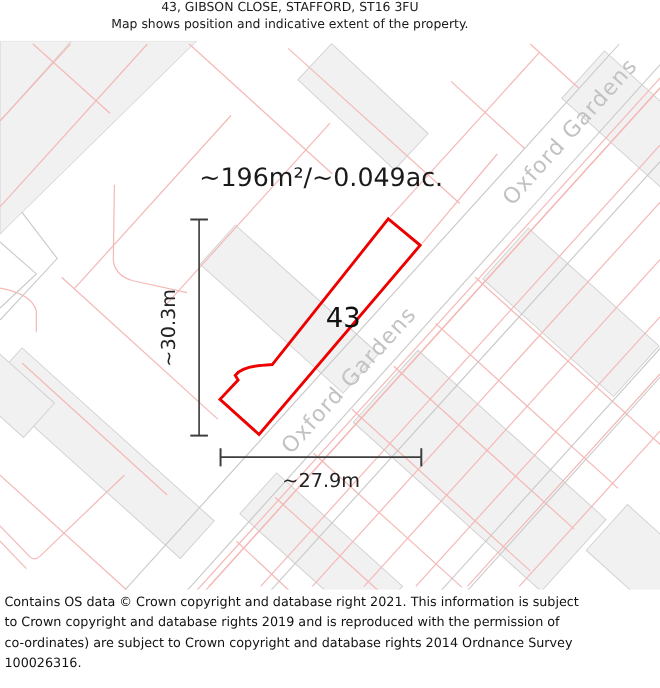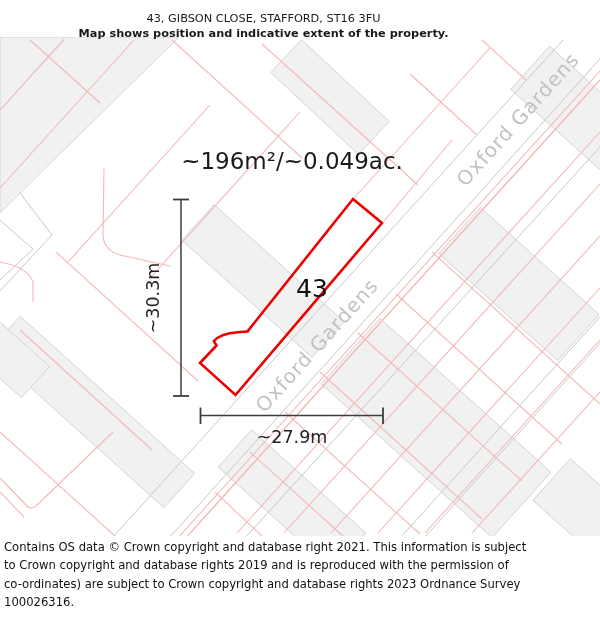--- a/index.html
+++ b/index.html
@@ -8,27 +8,27 @@
     background:#ffffff;
     font-family:"DejaVu Sans","Liberation Sans",sans-serif;
     overflow:hidden;position:relative;
   }
   .page{position:absolute;inset:0;width:600px;height:625px;background:#fff;}
   .map-header{
     position:absolute;top:0;left:0;width:527px;height:37px;
     background:#fff;text-align:center;z-index:3;
   }
   .map-title{
-    margin:0;padding-top:12px;
+    margin:0;padding-top:0;
     font-size:11.3px;line-height:13px;color:#1a1a1a;font-weight:400;
     white-space:nowrap;
   }
   .map-subtitle{
     margin:0;padding-top:2px;
-    font-size:11.3px;line-height:13px;color:#1a1a1a;font-weight:700;
+    font-size:11.3px;line-height:13px;color:#1a1a1a;font-weight:400;
     white-space:nowrap;
   }
   .map-svg{position:absolute;top:37px;left:0;z-index:1;}
   .map-svg text{font-family:"DejaVu Sans","Liberation Sans",sans-serif;}
   .area-label{font-size:23px;fill:#1a1a1a;}
   .plot-number{font-size:25px;fill:#111;}
   .dim-label{font-size:17.5px;fill:#222;}
   .street-label{font-size:20px;letter-spacing:1px;}
   .map-footer{
     position:absolute;top:536px;left:0;width:600px;height:89px;
@@ -131,17 +131,17 @@
     <text class="dim-label" text-anchor="middle" transform="translate(159,298) rotate(-90)">~30.3m</text>
     <text class="dim-label" text-anchor="middle" x="292" y="443">~27.9m</text>
 
     <text class="area-label" text-anchor="middle" x="292" y="169">~196m²/~0.049ac.</text>
     <text class="plot-number" text-anchor="middle" x="312" y="297">43</text>
   </svg>
 
   <div class="map-footer">
     <div class="footer-line">Contains OS data © Crown copyright and database right 2021. This information is subject</div>
     <div class="footer-line">to Crown copyright and database rights 2019 and is reproduced with the permission of</div>
-    <div class="footer-line">co-ordinates) are subject to Crown copyright and database rights 2023 Ordnance Survey</div>
+    <div class="footer-line">co-ordinates) are subject to Crown copyright and database rights 2014 Ordnance Survey</div>
     <div class="footer-line">100026316.</div>
   </div>
 
 </div>
 
 </body></html>

